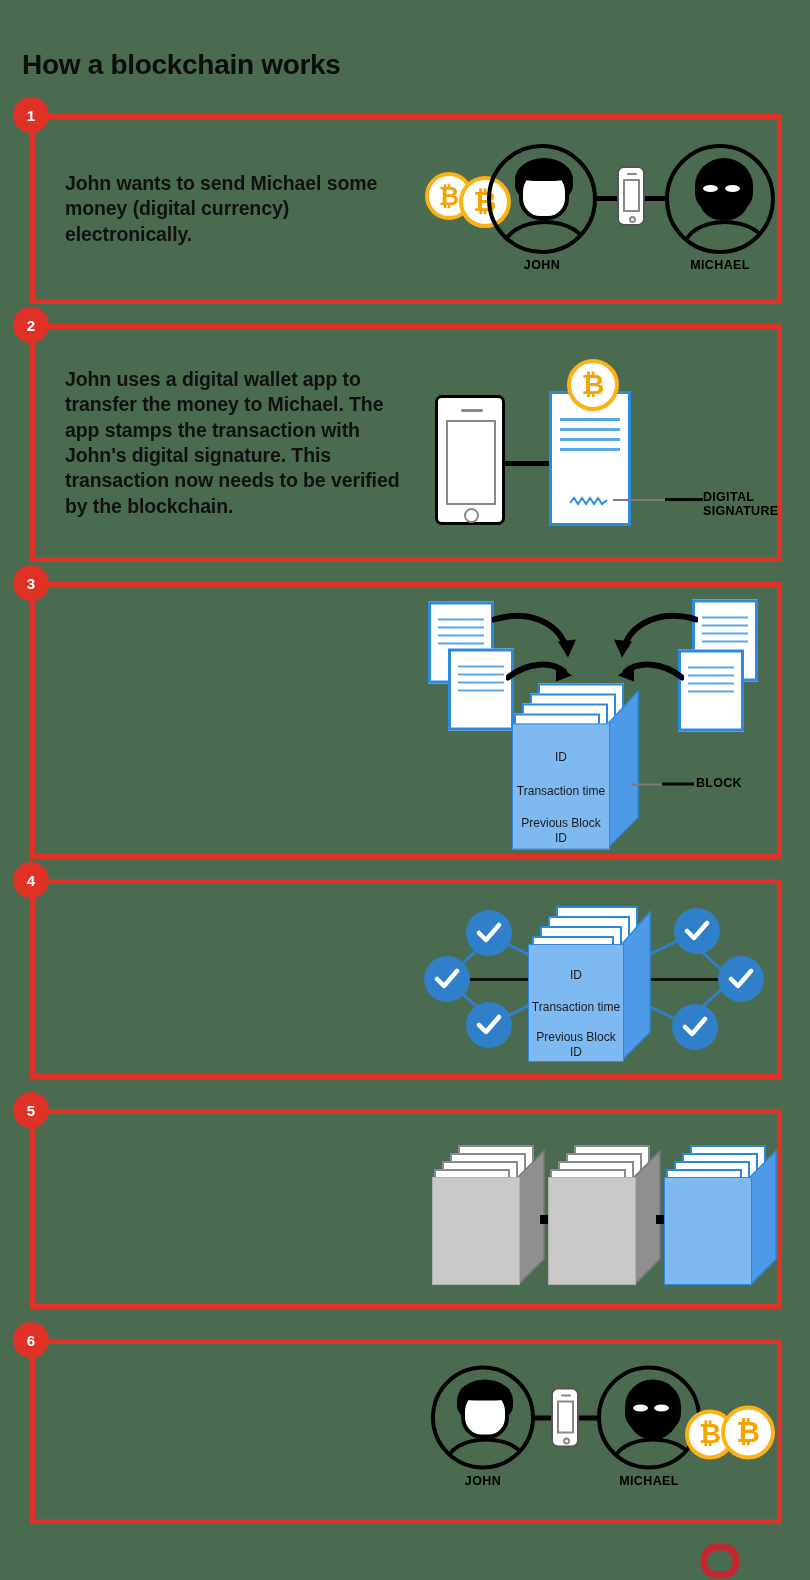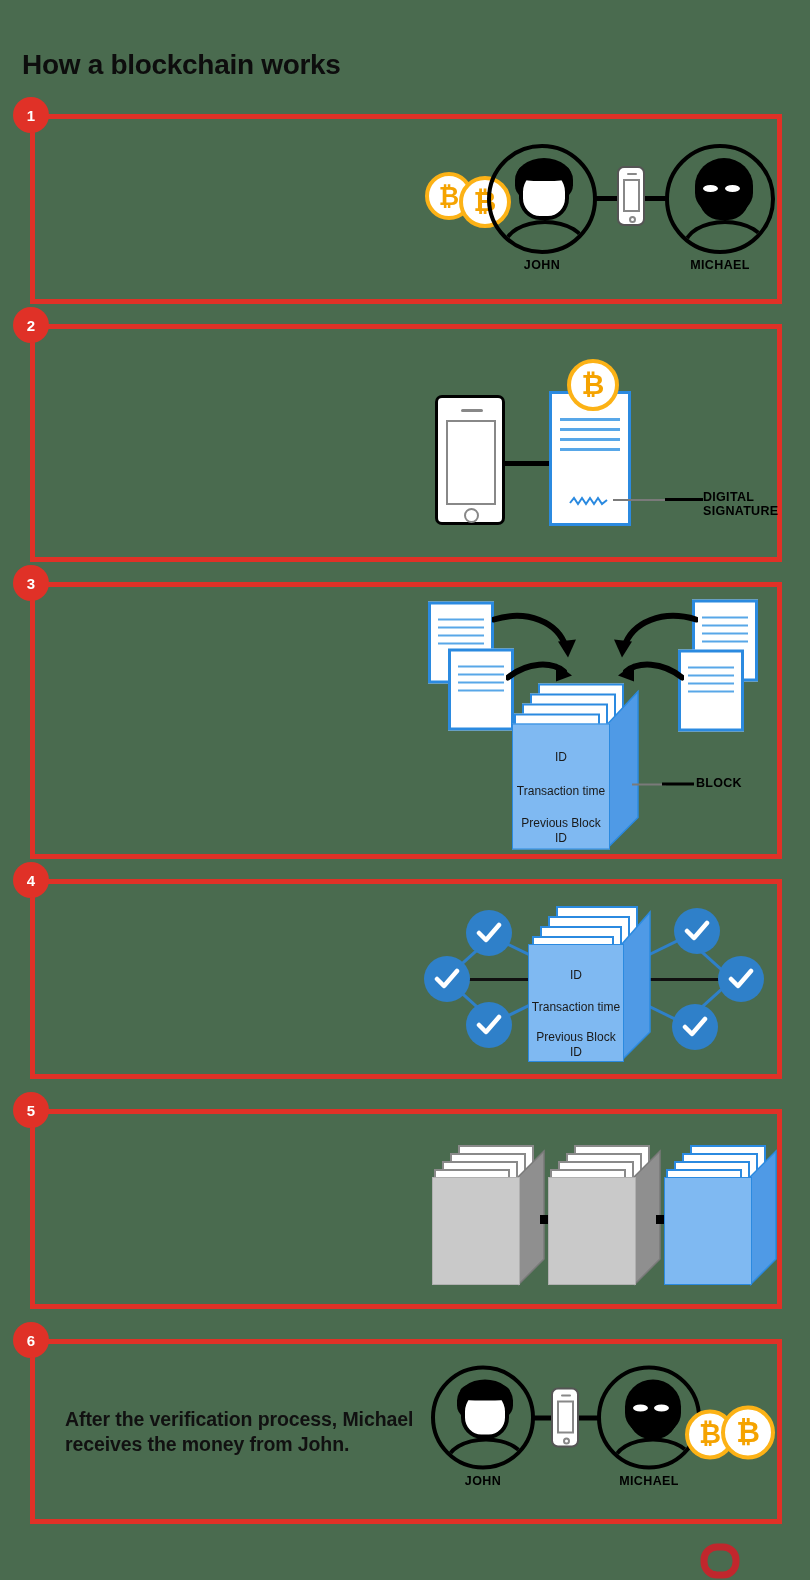--- a/index.html
+++ b/index.html
@@ -109,20 +109,21 @@
 </head>
 <body>
 
 <div class="page">
 
   <div class="title">How a blockchain works</div>
 
   <div class="step" style="top:93px;height:190px;">
     <div class="badge">1</div>
     <div class="step-body">
+      <div class="step-text">John wants to send Michael some money (digital currency) electronically.</div>
 
       <div class="art" style="width:360px;height:150px;right:0;">
 
         <div class="coin" style="left:8px;top:38px;width:48px;height:48px;font-size:25px;">
           <span>₿</span>
         </div>
         <div class="coin" style="left:42px;top:42px;width:52px;height:52px;font-size:28px;">
           <span>₿</span>
         </div>
 
@@ -152,20 +153,21 @@
           <div class="p-body" style="left:14px;top:72px;width:84px;height:52px;"></div>
         </div>
         <div class="p-name" style="left:248px;top:124px;width:110px;">MICHAEL</div>
       </div>
     </div>
   </div>
 
   <div class="step" style="top:303px;height:238px;">
     <div class="badge">2</div>
     <div class="step-body">
+      <div class="step-text">John uses a digital wallet app to transfer the money to Michael. The app stamps the transaction with John's digital signature. This transaction now needs to be verified by the blockchain.</div>
 
       <div class="art" style="width:365px;height:180px;right:-5px;">
 
         <div class="phone" style="left:18px;top:42px;width:70px;height:130px;">
           <div class="phone-spk" style="left:23px;top:11px;width:22px;height:3px;"></div>
           <div class="phone-screen" style="left:8px;top:22px;width:50px;height:85px;"></div>
           <div class="phone-home" style="left:26px;top:110px;width:15px;height:15px;"></div>
         </div>
 
         <div class="link" style="left:86px;top:108px;width:50px;height:5px;"></div>
@@ -396,21 +398,20 @@
           </div>
           <div class="face" style="top:26px;height:108px;width:88px;"></div>
         </div>
       </div>
     </div>
   </div>
 
   <div class="step" style="top:1318px;height:185px;">
     <div class="badge">6</div>
     <div class="step-body">
-      <div class="step-text">After the verification process, Michael receives the money from John.</div>
 
       <div class="art" style="width:360px;height:145px;right:-2px;">
 
         <div class="person-ring" style="left:12px;top:6px;width:104px;height:104px;">
           <div class="p-hair" style="left:22px;top:10px;width:56px;height:42px;"></div>
           <div class="p-head" style="left:26px;top:19px;width:48px;height:50px;"></div>
           <div class="p-hair" style="left:25px;top:13px;width:50px;height:18px;border-radius:50% 50% 30% 30%;"></div>
           <div class="p-body" style="left:10px;top:68px;width:82px;height:50px;"></div>
         </div>
         <div class="p-name" style="left:12px;top:114px;width:104px;">JOHN</div>

